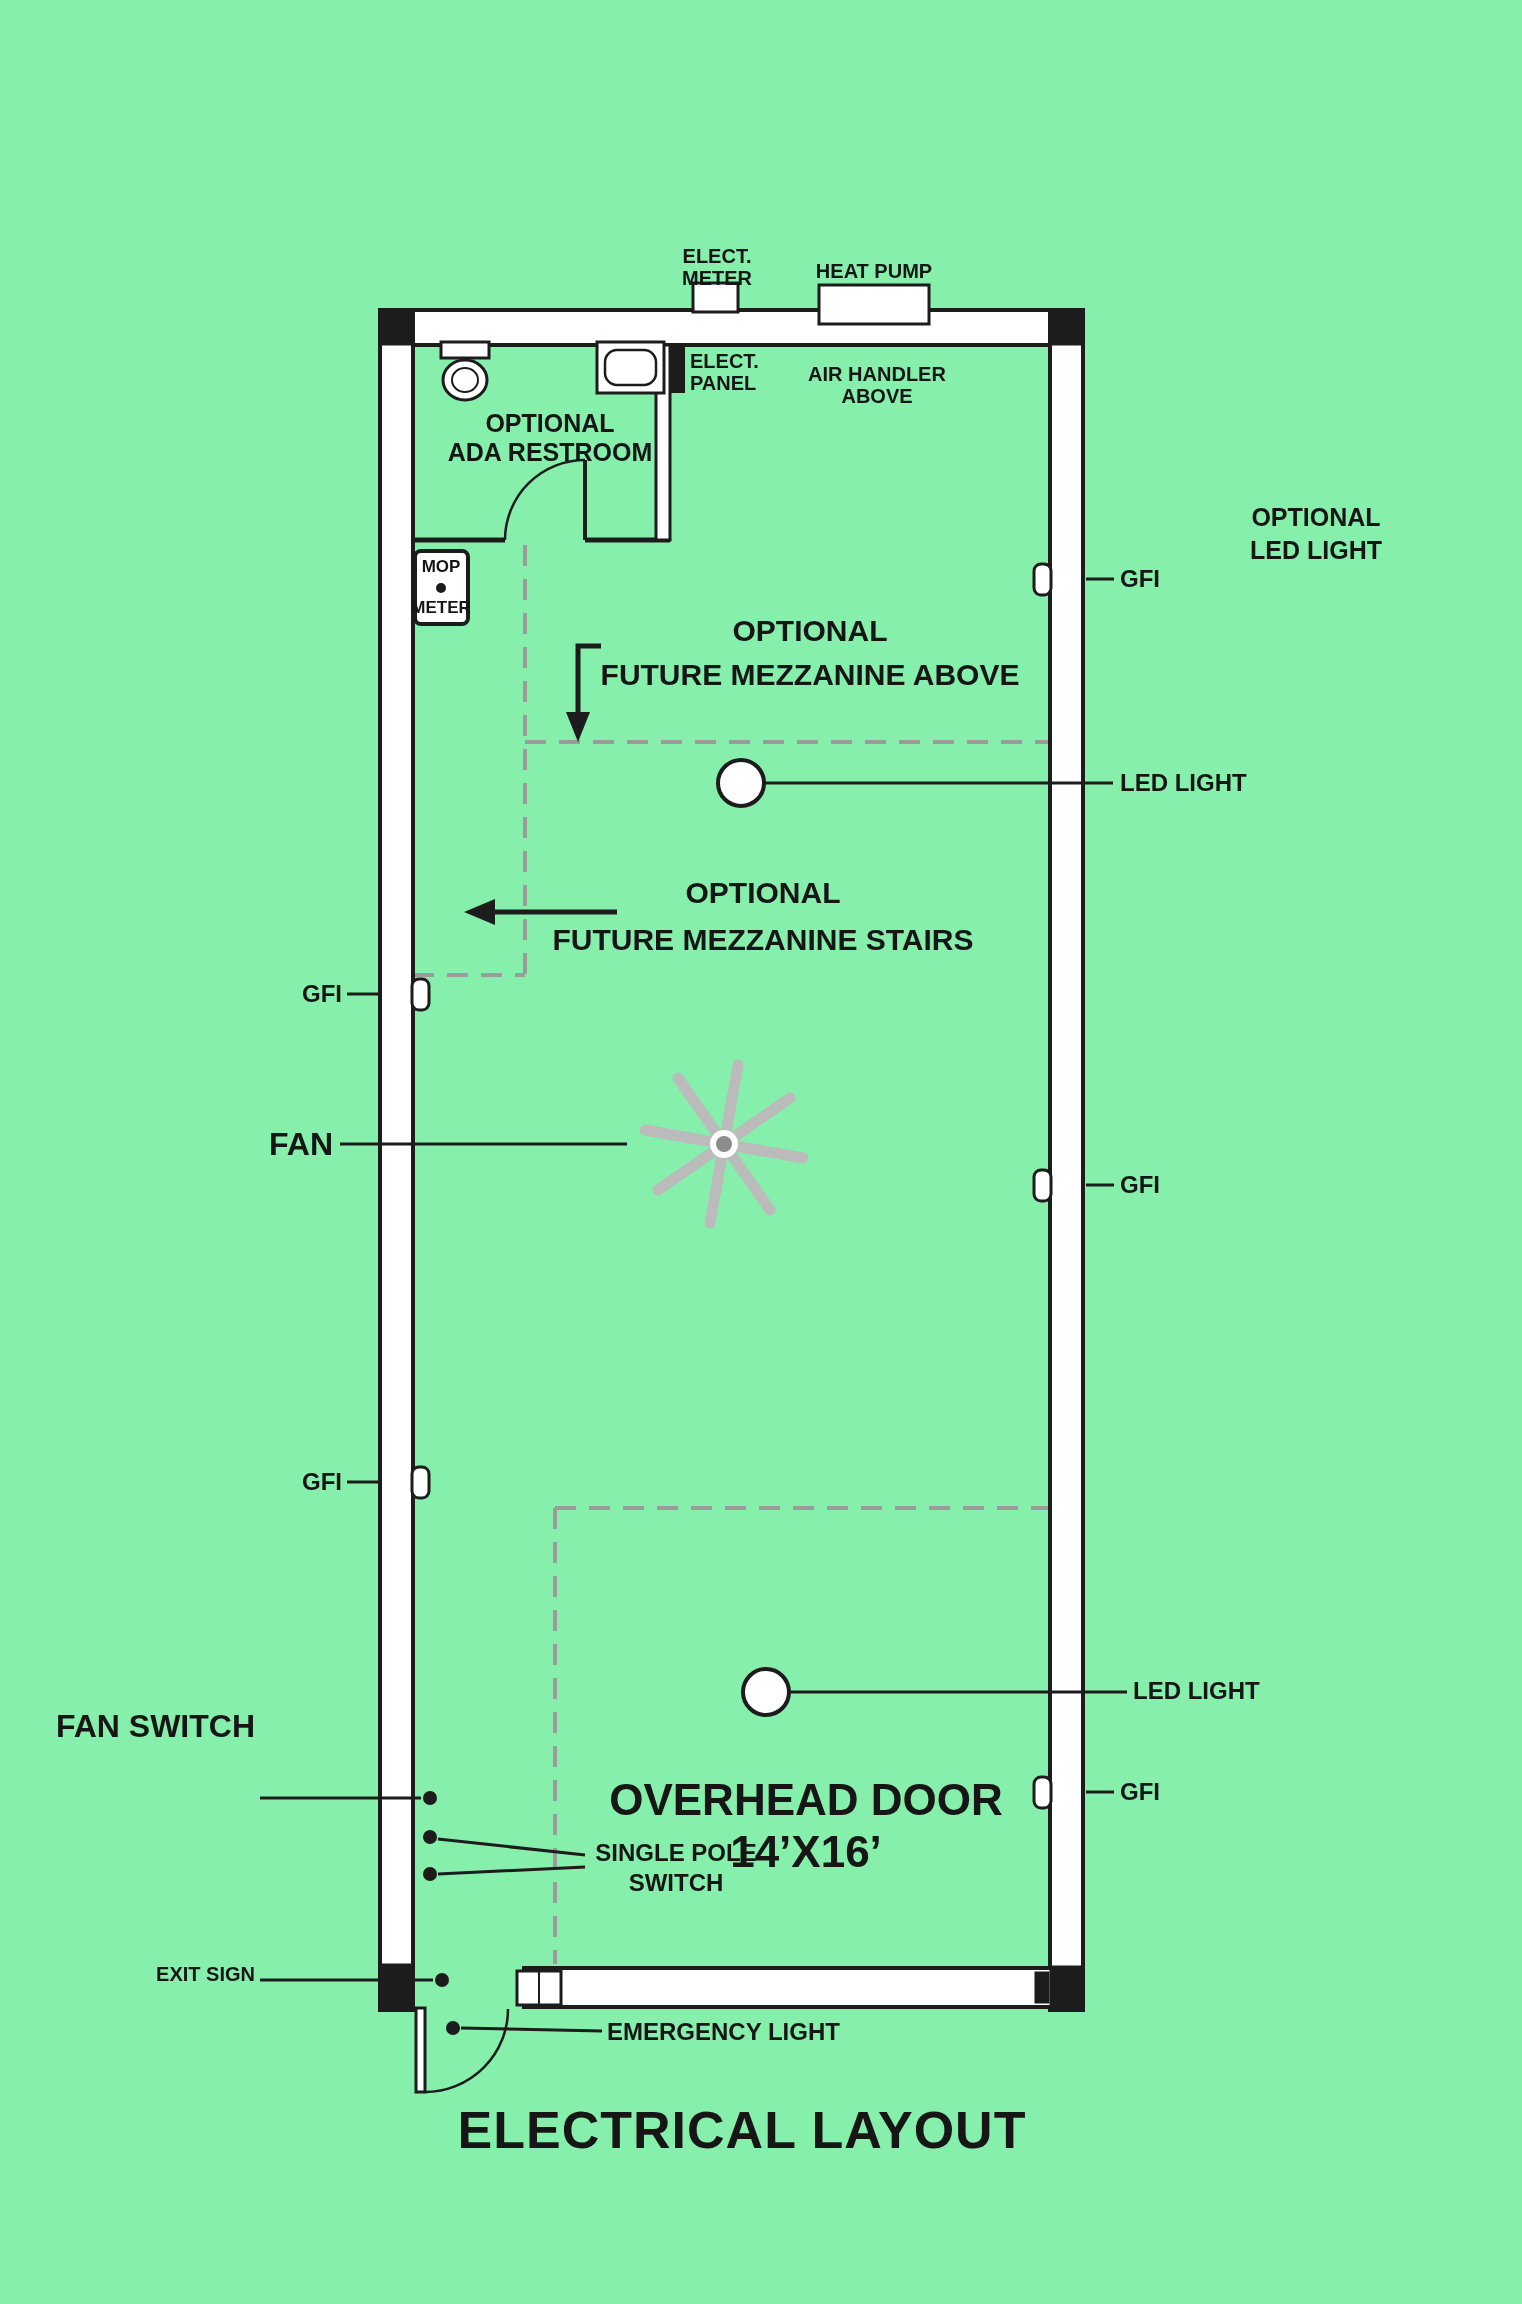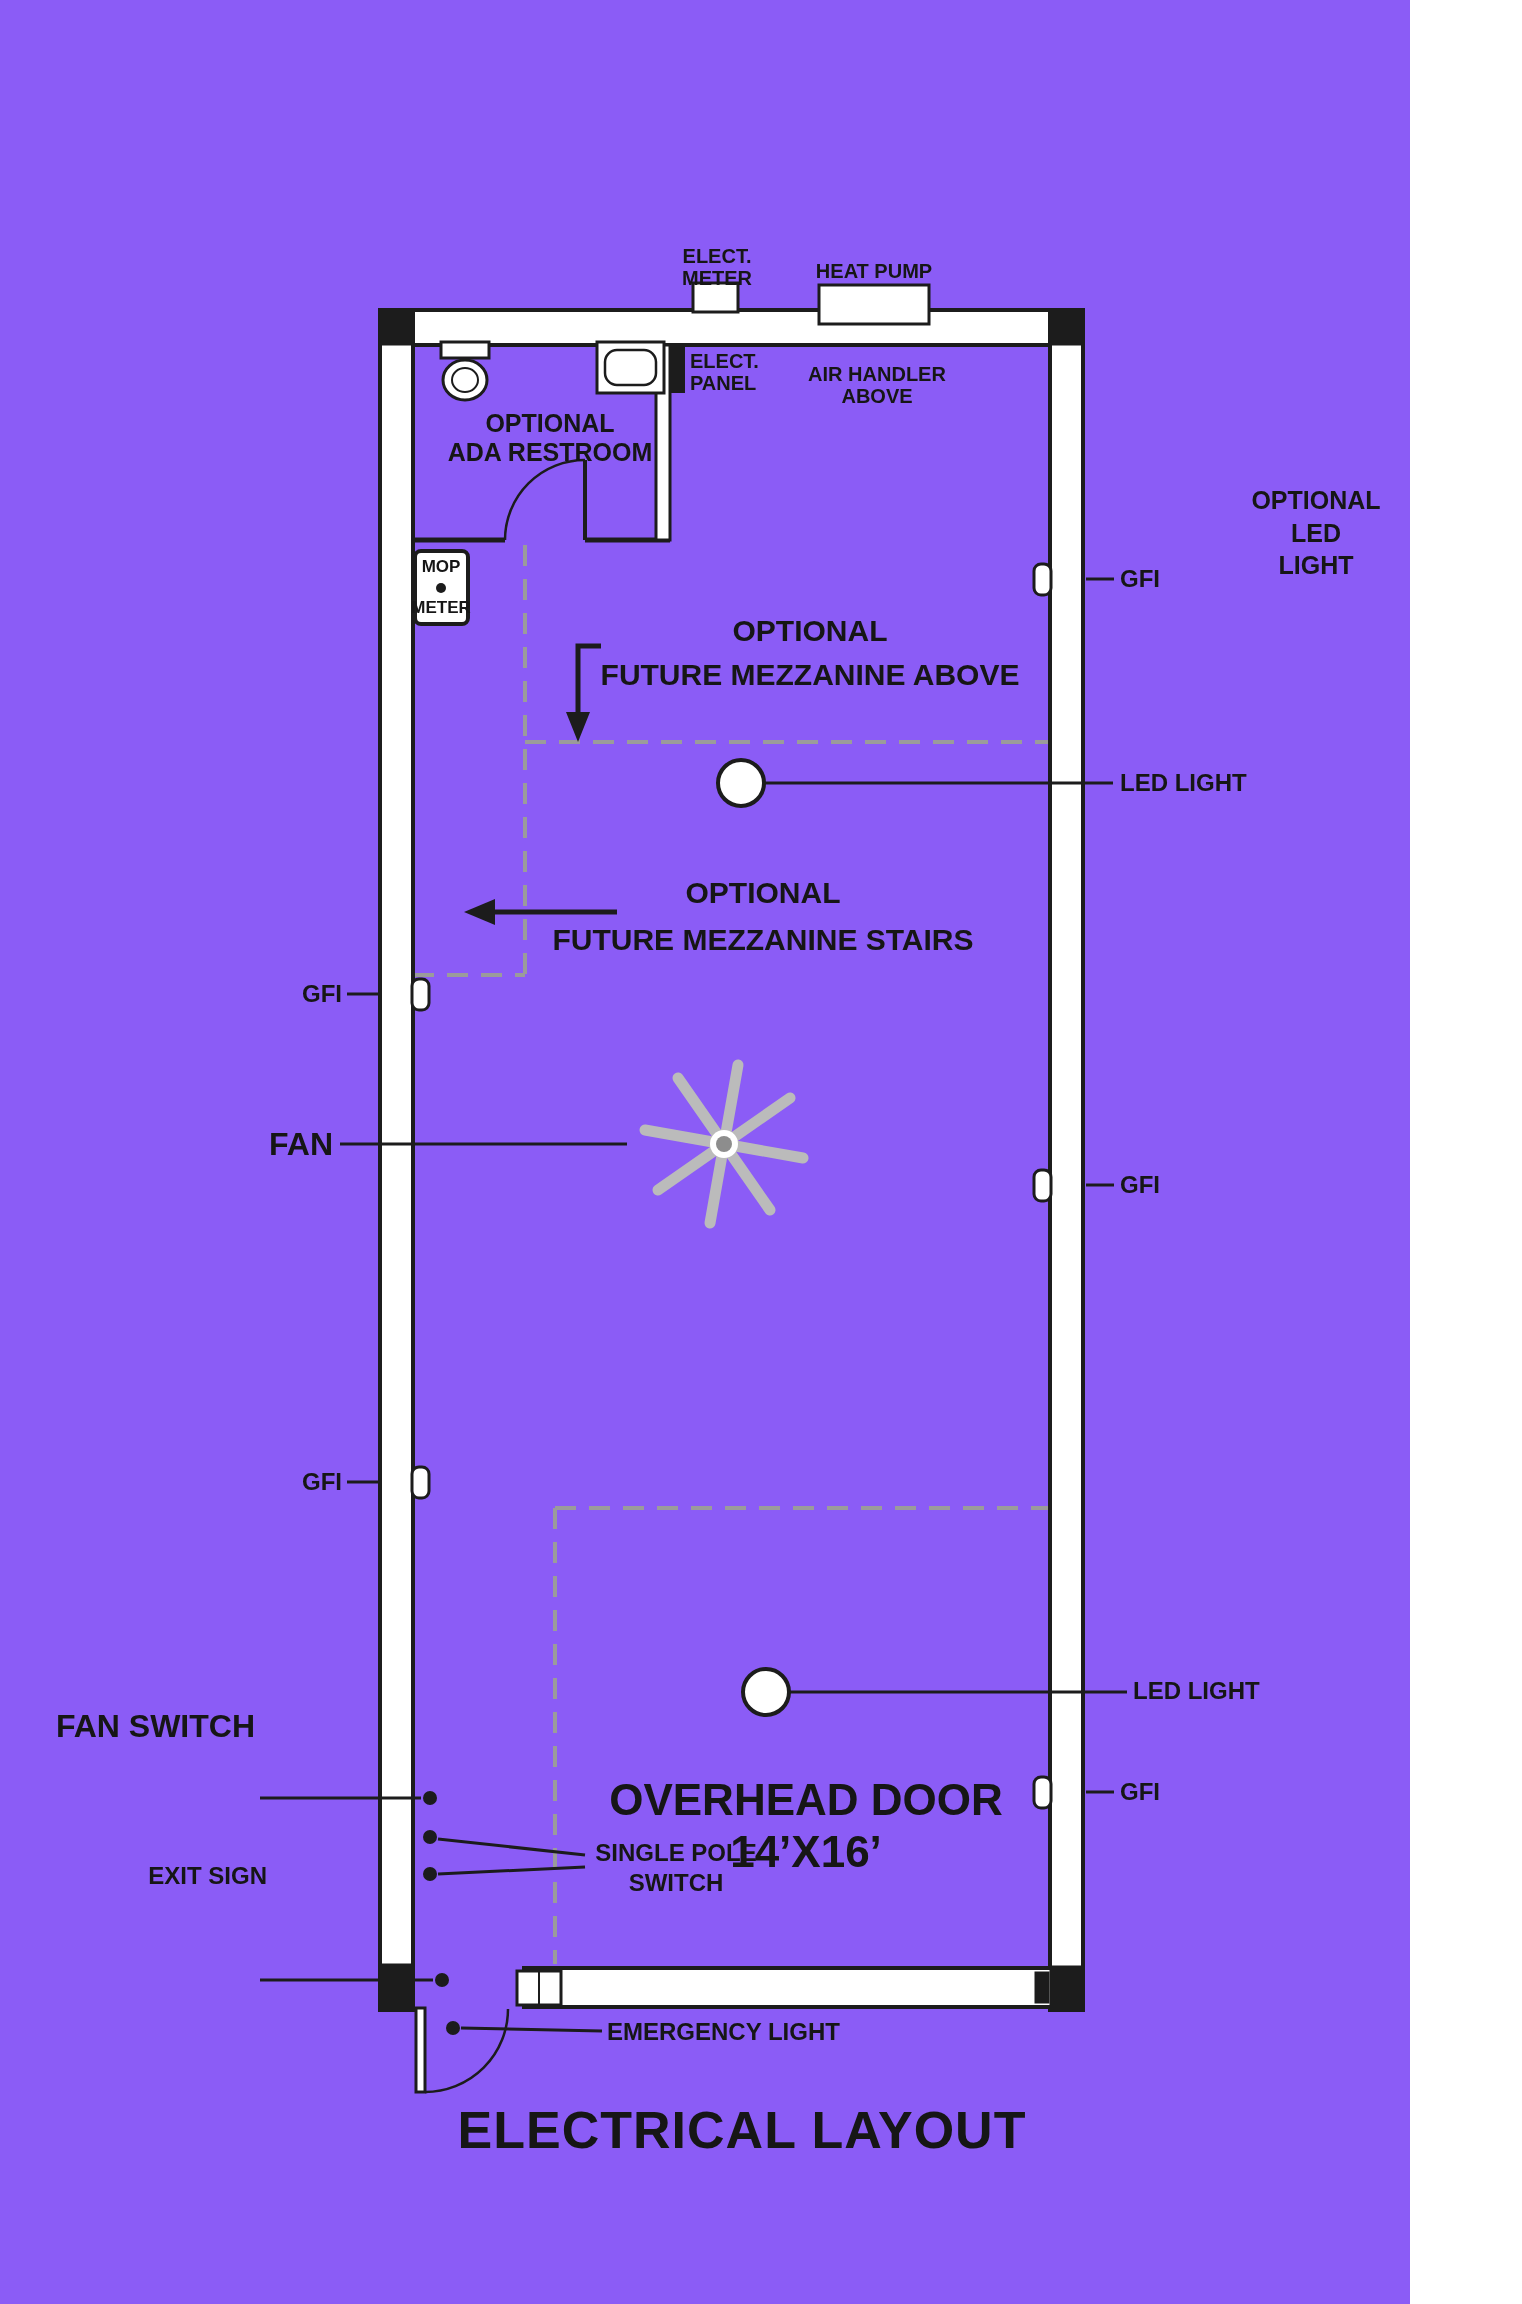--- a/index.html
+++ b/index.html
@@ -1,18 +1,18 @@
 <!DOCTYPE html>
 <html><head>
 <meta charset="utf-8">
 <style>
   * { margin:0; padding:0; box-sizing:border-box; }
   html,body { background:#ffffff; }
   .canvas {
-    position:relative; width:1410px; height:2304px; background:#8b5cf6;
+    position:relative; width:1522px; height:2304px; background:#86efac;
     font-family:"Liberation Sans", sans-serif; color:#161616; overflow:hidden;
   }
   .canvas > svg { position:absolute; left:0; top:0; width:1522px; height:2304px; }
   .lbl {
     position:absolute; font-weight:bold; white-space:pre-line;
     line-height:1.2; color:#161616;
   }
   .cxy { transform:translate(-50%,-50%); text-align:center; }
   .cry { transform:translate(-100%,-50%); text-align:right; }
   .cly { transform:translateY(-50%); text-align:left; }
@@ -180,19 +180,19 @@
   <div class="lbl cly" style="left:1133px; top:1691px; font-size:24px;">LED LIGHT</div>
 
   <div class="lbl cxy" style="left:806px; top:1814px; font-size:44px; line-height:1.18;margin-top:12px;">OVERHEAD DOOR
 14’X16’</div>
 
   <div class="lbl cry" style="left:255px; top:1726px; font-size:32px;">FAN SWITCH</div>
 
   <div class="lbl cxy" style="left:676px; top:1868px; font-size:24px; line-height:1.25;">SINGLE POLE
 SWITCH</div>
 
-  <div class="lbl cry" style="left:255px; top:1876px; font-size:24px;margin-left:12px;">EXIT SIGN</div>
+  <div class="lbl cry" style="left:255px; top:1974px; font-size:20px;">EXIT SIGN</div>
 
   <div class="lbl cly" style="left:607px; top:2032px; font-size:24px;">EMERGENCY LIGHT</div>
 
   <div class="lbl cxy" style="left:742px; top:2130px; font-size:52px; letter-spacing:1px;">ELECTRICAL LAYOUT</div>
 
 </div>
 
 </body></html>

